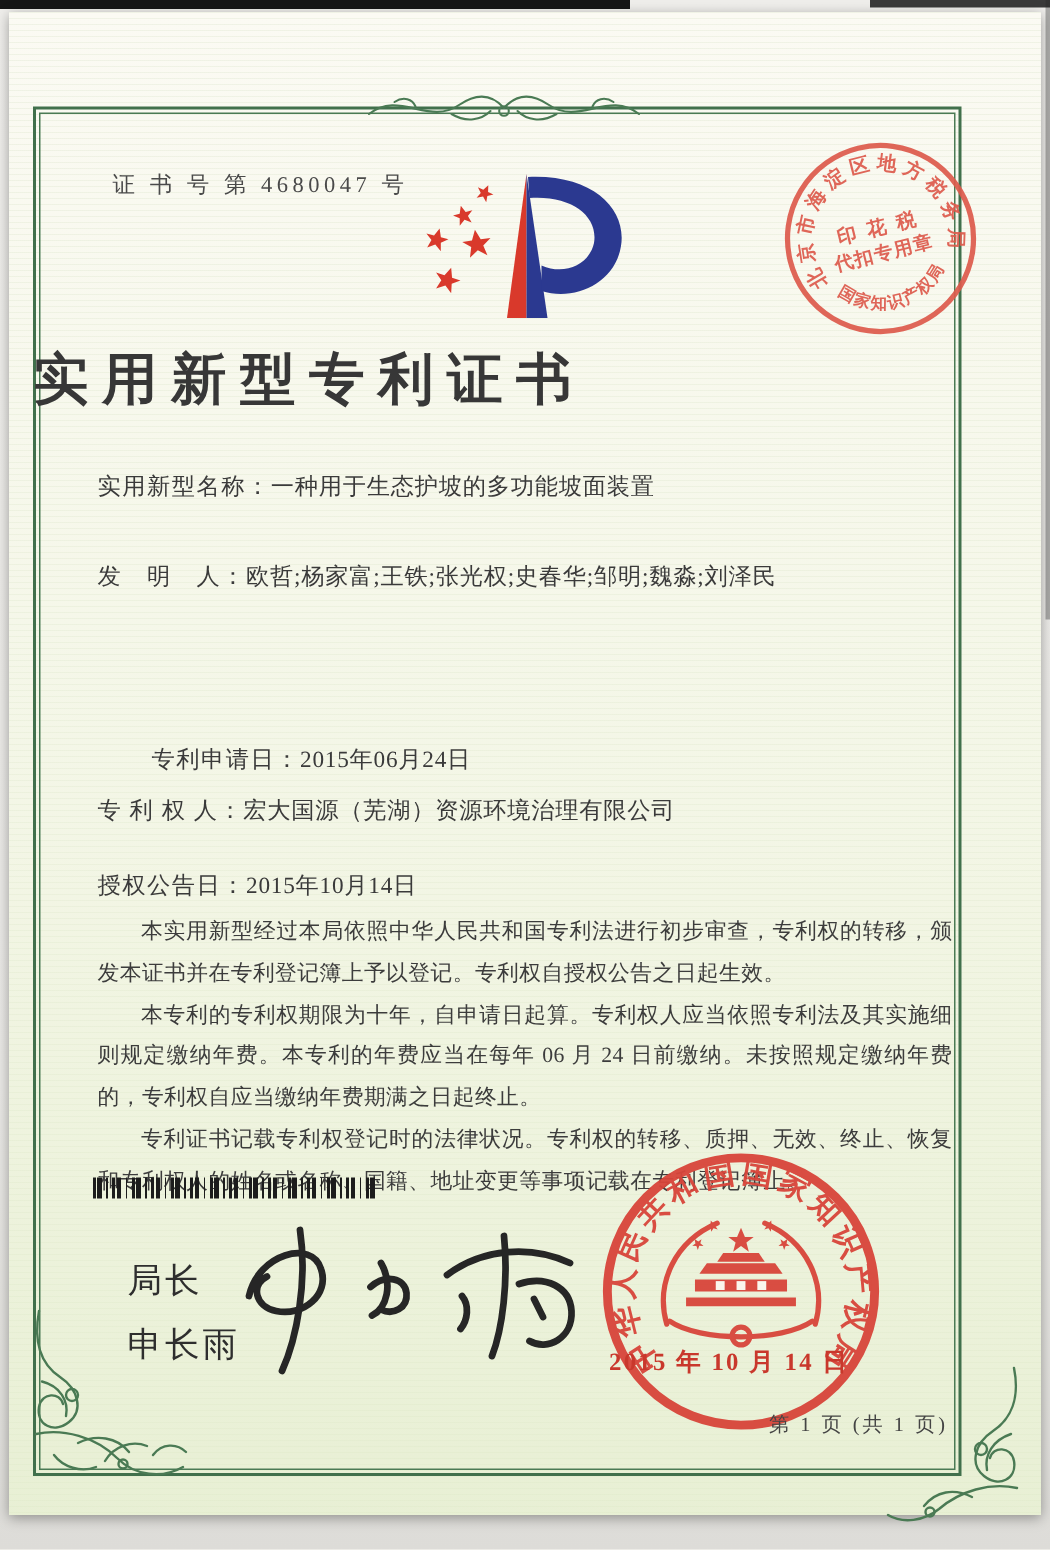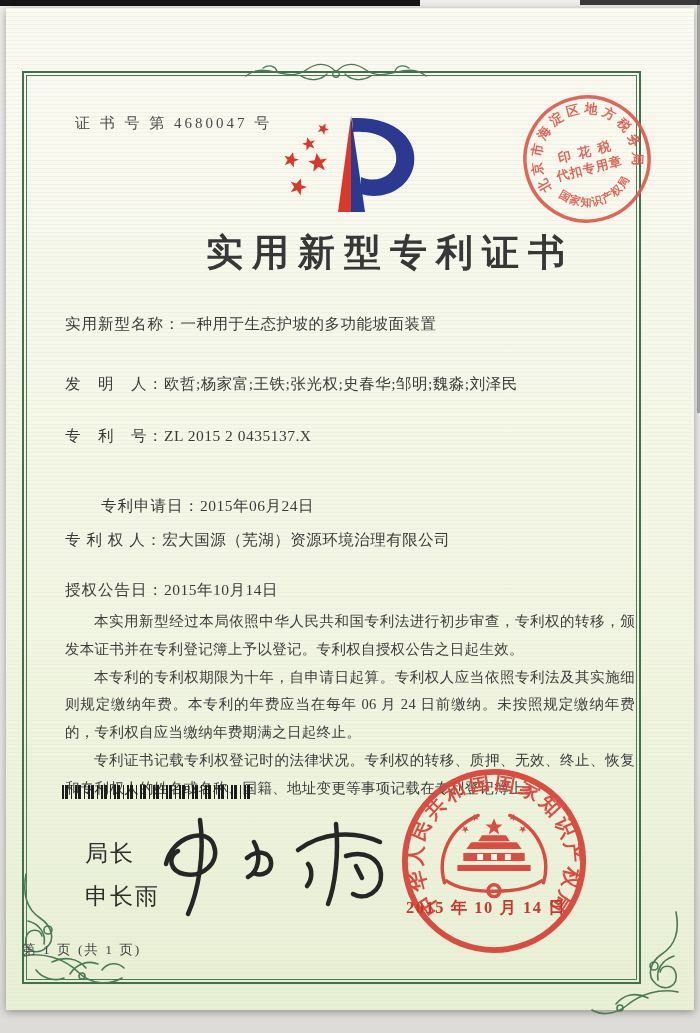--- a/index.html
+++ b/index.html
@@ -23,21 +23,21 @@
 
   .flourish { position:absolute; pointer-events:none; }
   .flourish svg { display:block; }
 
   .cert-number { position:absolute; left:69px; top:106px; font-size:15px; letter-spacing:3px; color:#4a4a4a; }
 
   .cip-logo { position:absolute; left:259px; top:106px; width:170px; height:100px; }
 
   .tax-stamp { position:absolute; left:506px; top:76px; width:150px; height:150px; transform:rotate(-14deg); opacity:.92; }
 
-  .title { position:absolute; left:16px; top:220px; width:552px; text-align:right;
+  .title { position:absolute; left:16px; top:220px; width:552px; text-align:left;
     font-size:37px; font-weight:600; letter-spacing:9px; color:#373737; }
 
   .field { position:absolute; left:59px; font-size:15.5px; color:#3a3a3a; letter-spacing:.5px; white-space:nowrap; }
   .field .lab { letter-spacing:1px; }
   .f0{top:306px;} .f1{top:366px;} .f2{top:418px;} .f3{top:488px;margin-left:36px;} .f4{top:522px;} .f5{top:572px;}
 
   .paras { position:absolute; left:59px; top:600px; width:570px; }
   .paras p { font-size:14.5px; line-height:1.92; color:#3c3c3c; text-align:justify; text-indent:2em; letter-spacing:.3px; }
 
   .barcode { position:absolute; left:56px; top:777px; width:188px; height:14px;
@@ -46,21 +46,21 @@
   .director { position:absolute; left:79px; top:830px; font-family:"Liberation Sans","DejaVu Sans",sans-serif;
     font-size:23px; color:#2e2e2e; letter-spacing:2px; }
   .director div { margin-bottom:12px; }
 
   .signature { position:absolute; left:144px; top:798px; width:250px; height:115px; }
 
   .big-seal { position:absolute; left:389px; top:754px; width:198px; height:198px; opacity:.95; }
   .seal-date { position:absolute; left:400px; top:889px; font-size:16.5px; color:#c9382c; letter-spacing:1.5px;
     font-weight:600; white-space:nowrap; }
 
-  .footer { position:absolute; left:16px; top:933px; width:610px; text-align:left; font-size:13.5px; color:#444; letter-spacing:2px; }
+  .footer { position:absolute; left:16px; top:933px; width:610px; text-align:right; font-size:13.5px; color:#444; letter-spacing:2px; }
 
   .stamp-text { fill:#dd5a4c; font-family:"Liberation Serif","DejaVu Serif",serif; font-weight:600; }
   .seal-text { fill:#d8453a; font-family:"Liberation Serif","DejaVu Serif",serif; font-weight:700; }
 </style>
 </head>
 <body>
 
 <div class="photo">
   <div class="edge-top-left"></div>
   <div class="edge-top-right"></div>
@@ -142,21 +142,20 @@
       <text class="stamp-text" x="0" y="14" text-anchor="middle" font-size="12.5" letter-spacing="1">代扣专用章</text>
       <text class="stamp-text" font-size="11" letter-spacing="1">
         <textPath href="#taxBotArc" startOffset="50%" text-anchor="middle">国家知识产权局</textPath>
       </text>
     </svg>
 
     <div class="title">实用新型专利证书</div>
 
     <div class="field f0"><span class="lab">实用新型名称：</span><span>一种用于生态护坡的多功能坡面装置</span></div>
     <div class="field f1"><span class="lab">发　明　人：</span><span>欧哲;杨家富;王铁;张光权;史春华;邹明;魏淼;刘泽民</span></div>
-    <div class="field f2"><span class="lab">专　利　号：</span><span>ZL 2015 2 0435137.X</span></div>
     <div class="field f3"><span class="lab">专利申请日：</span><span>2015年06月24日</span></div>
     <div class="field f4"><span class="lab">专 利 权 人：</span><span>宏大国源（芜湖）资源环境治理有限公司</span></div>
     <div class="field f5"><span class="lab">授权公告日：</span><span>2015年10月14日</span></div>
 
     <div class="paras">
       <p>本实用新型经过本局依照中华人民共和国专利法进行初步审查，专利权的转移，颁发本证书并在专利登记簿上予以登记。专利权自授权公告之日起生效。</p>
       <p>本专利的专利权期限为十年，自申请日起算。专利权人应当依照专利法及其实施细则规定缴纳年费。本专利的年费应当在每年 06 月 24 日前缴纳。未按照规定缴纳年费的，专利权自应当缴纳年费期满之日起终止。</p>
       <p>专利证书记载专利权登记时的法律状况。专利权的转移、质押、无效、终止、恢复和专利权人的姓名或名称、国籍、地址变更等事项记载在专利登记簿上。</p>
     </div>
 

